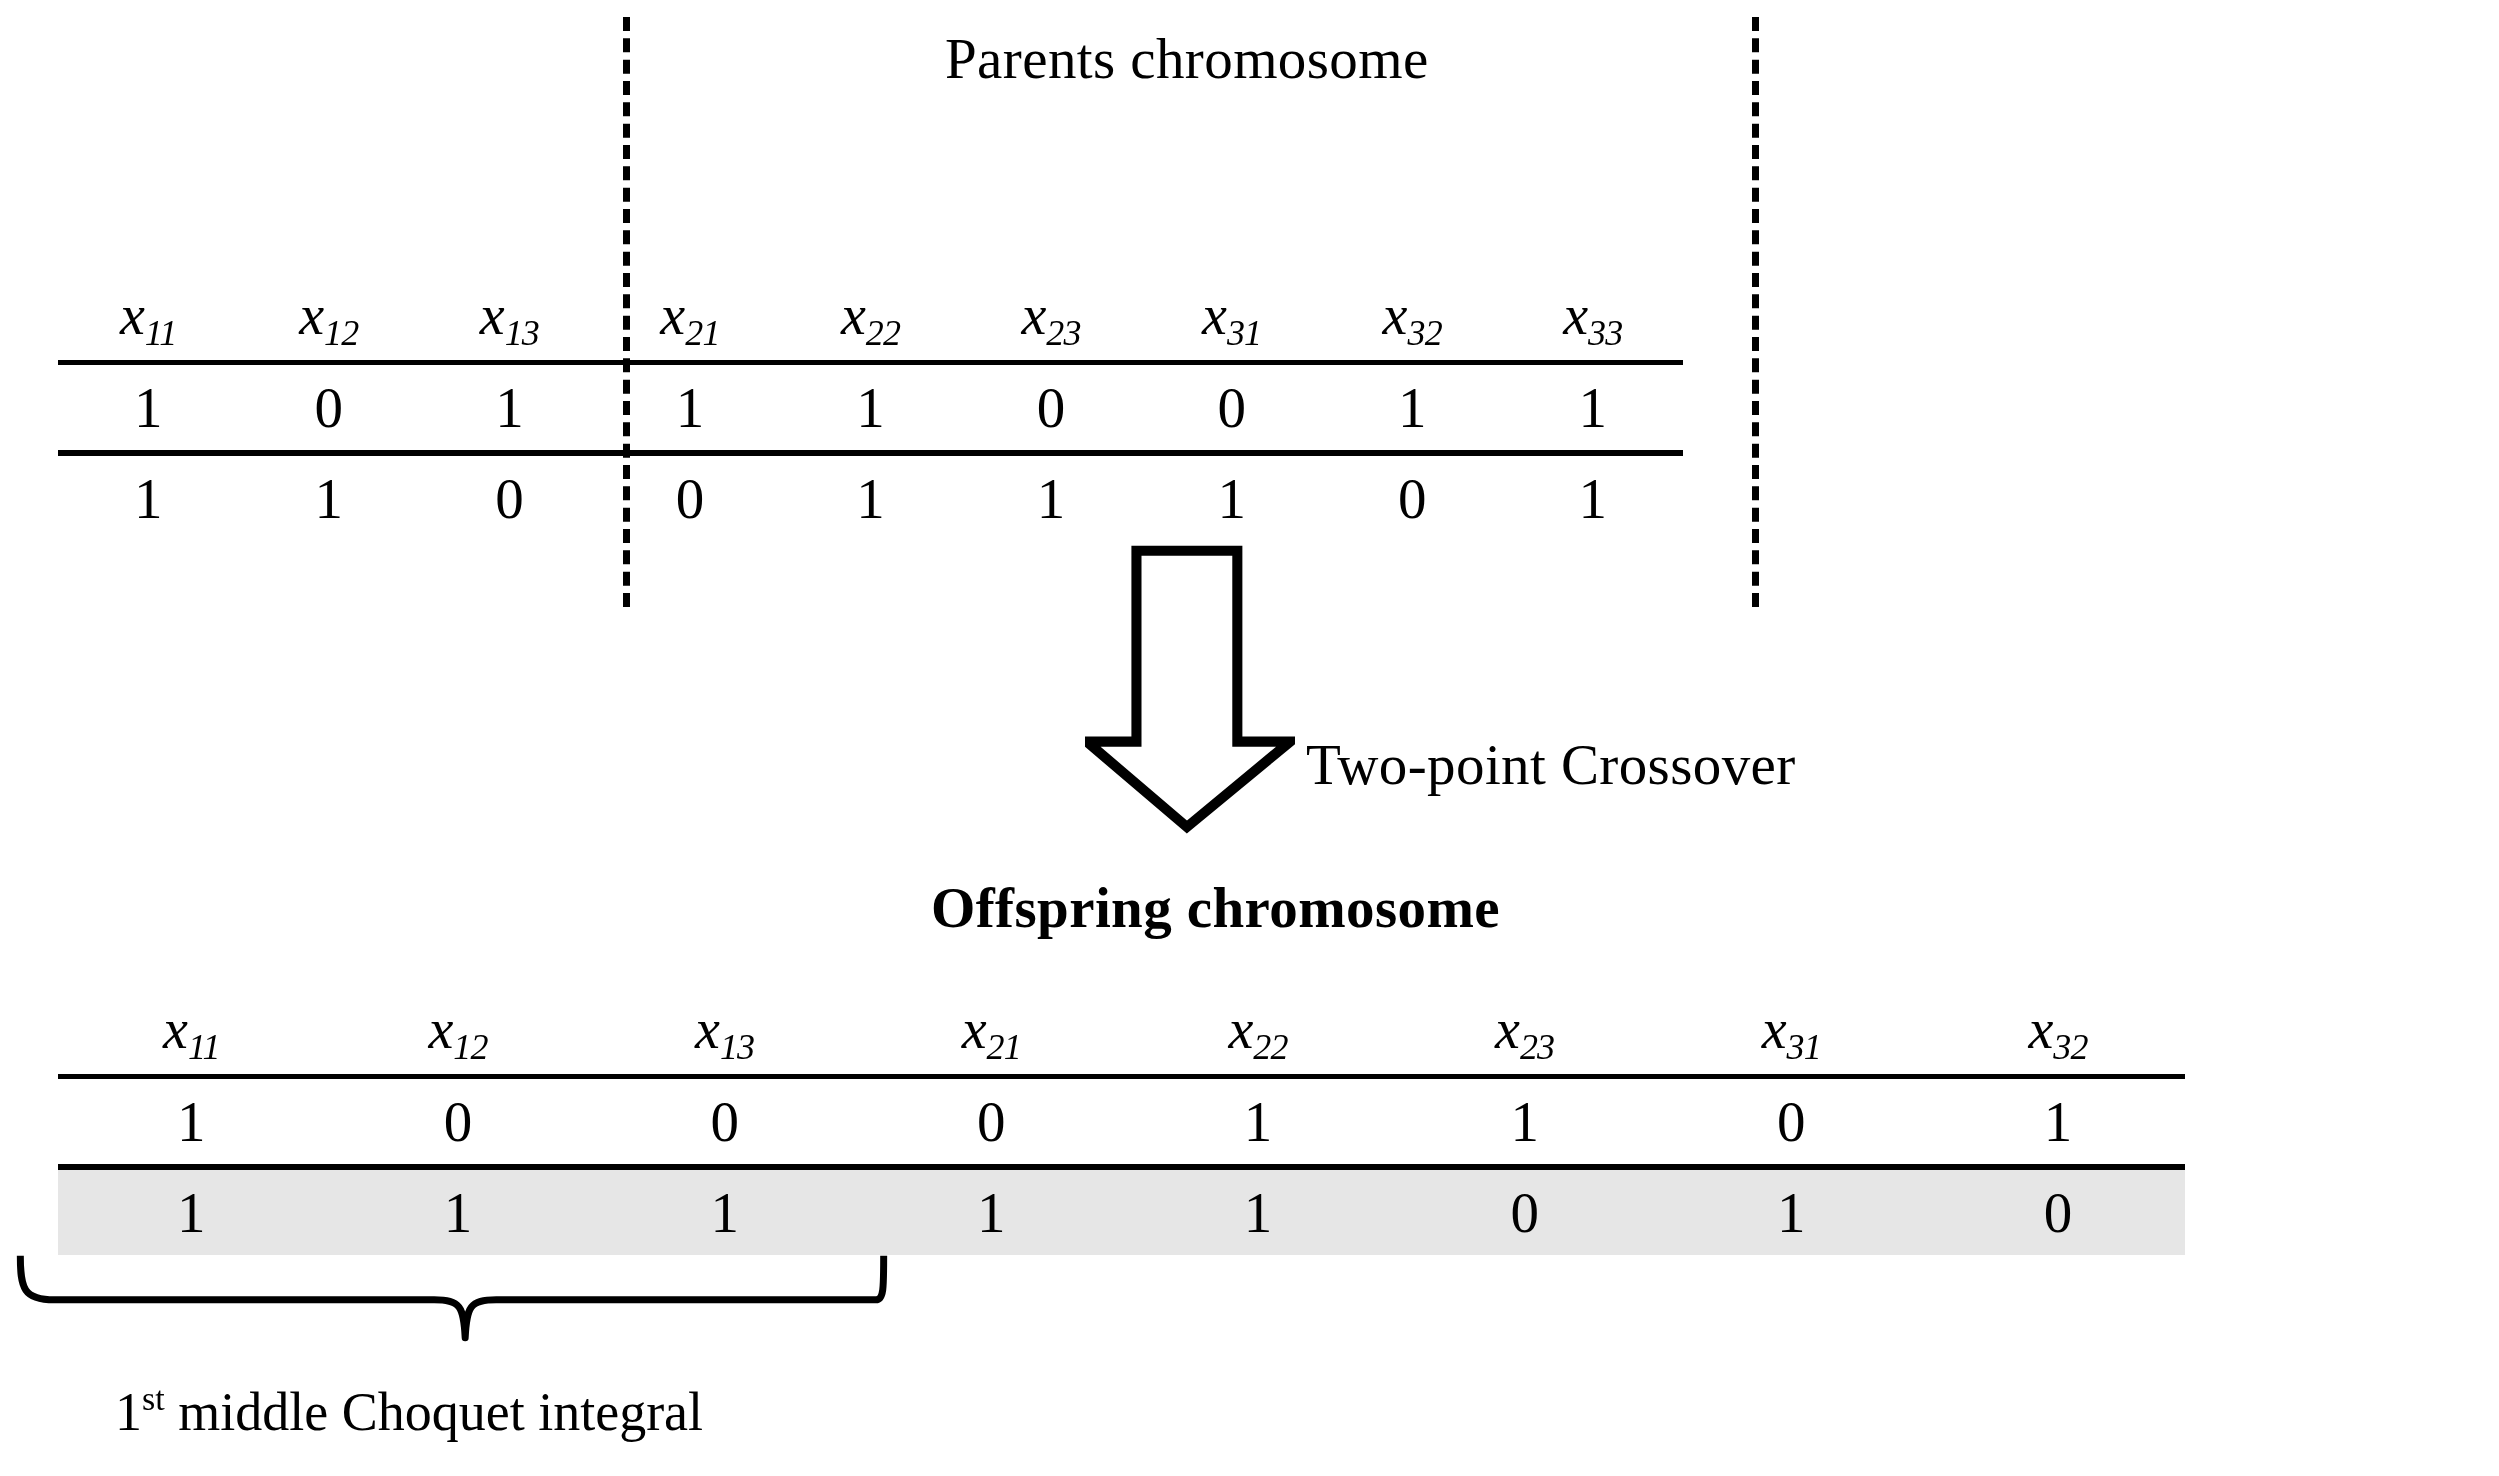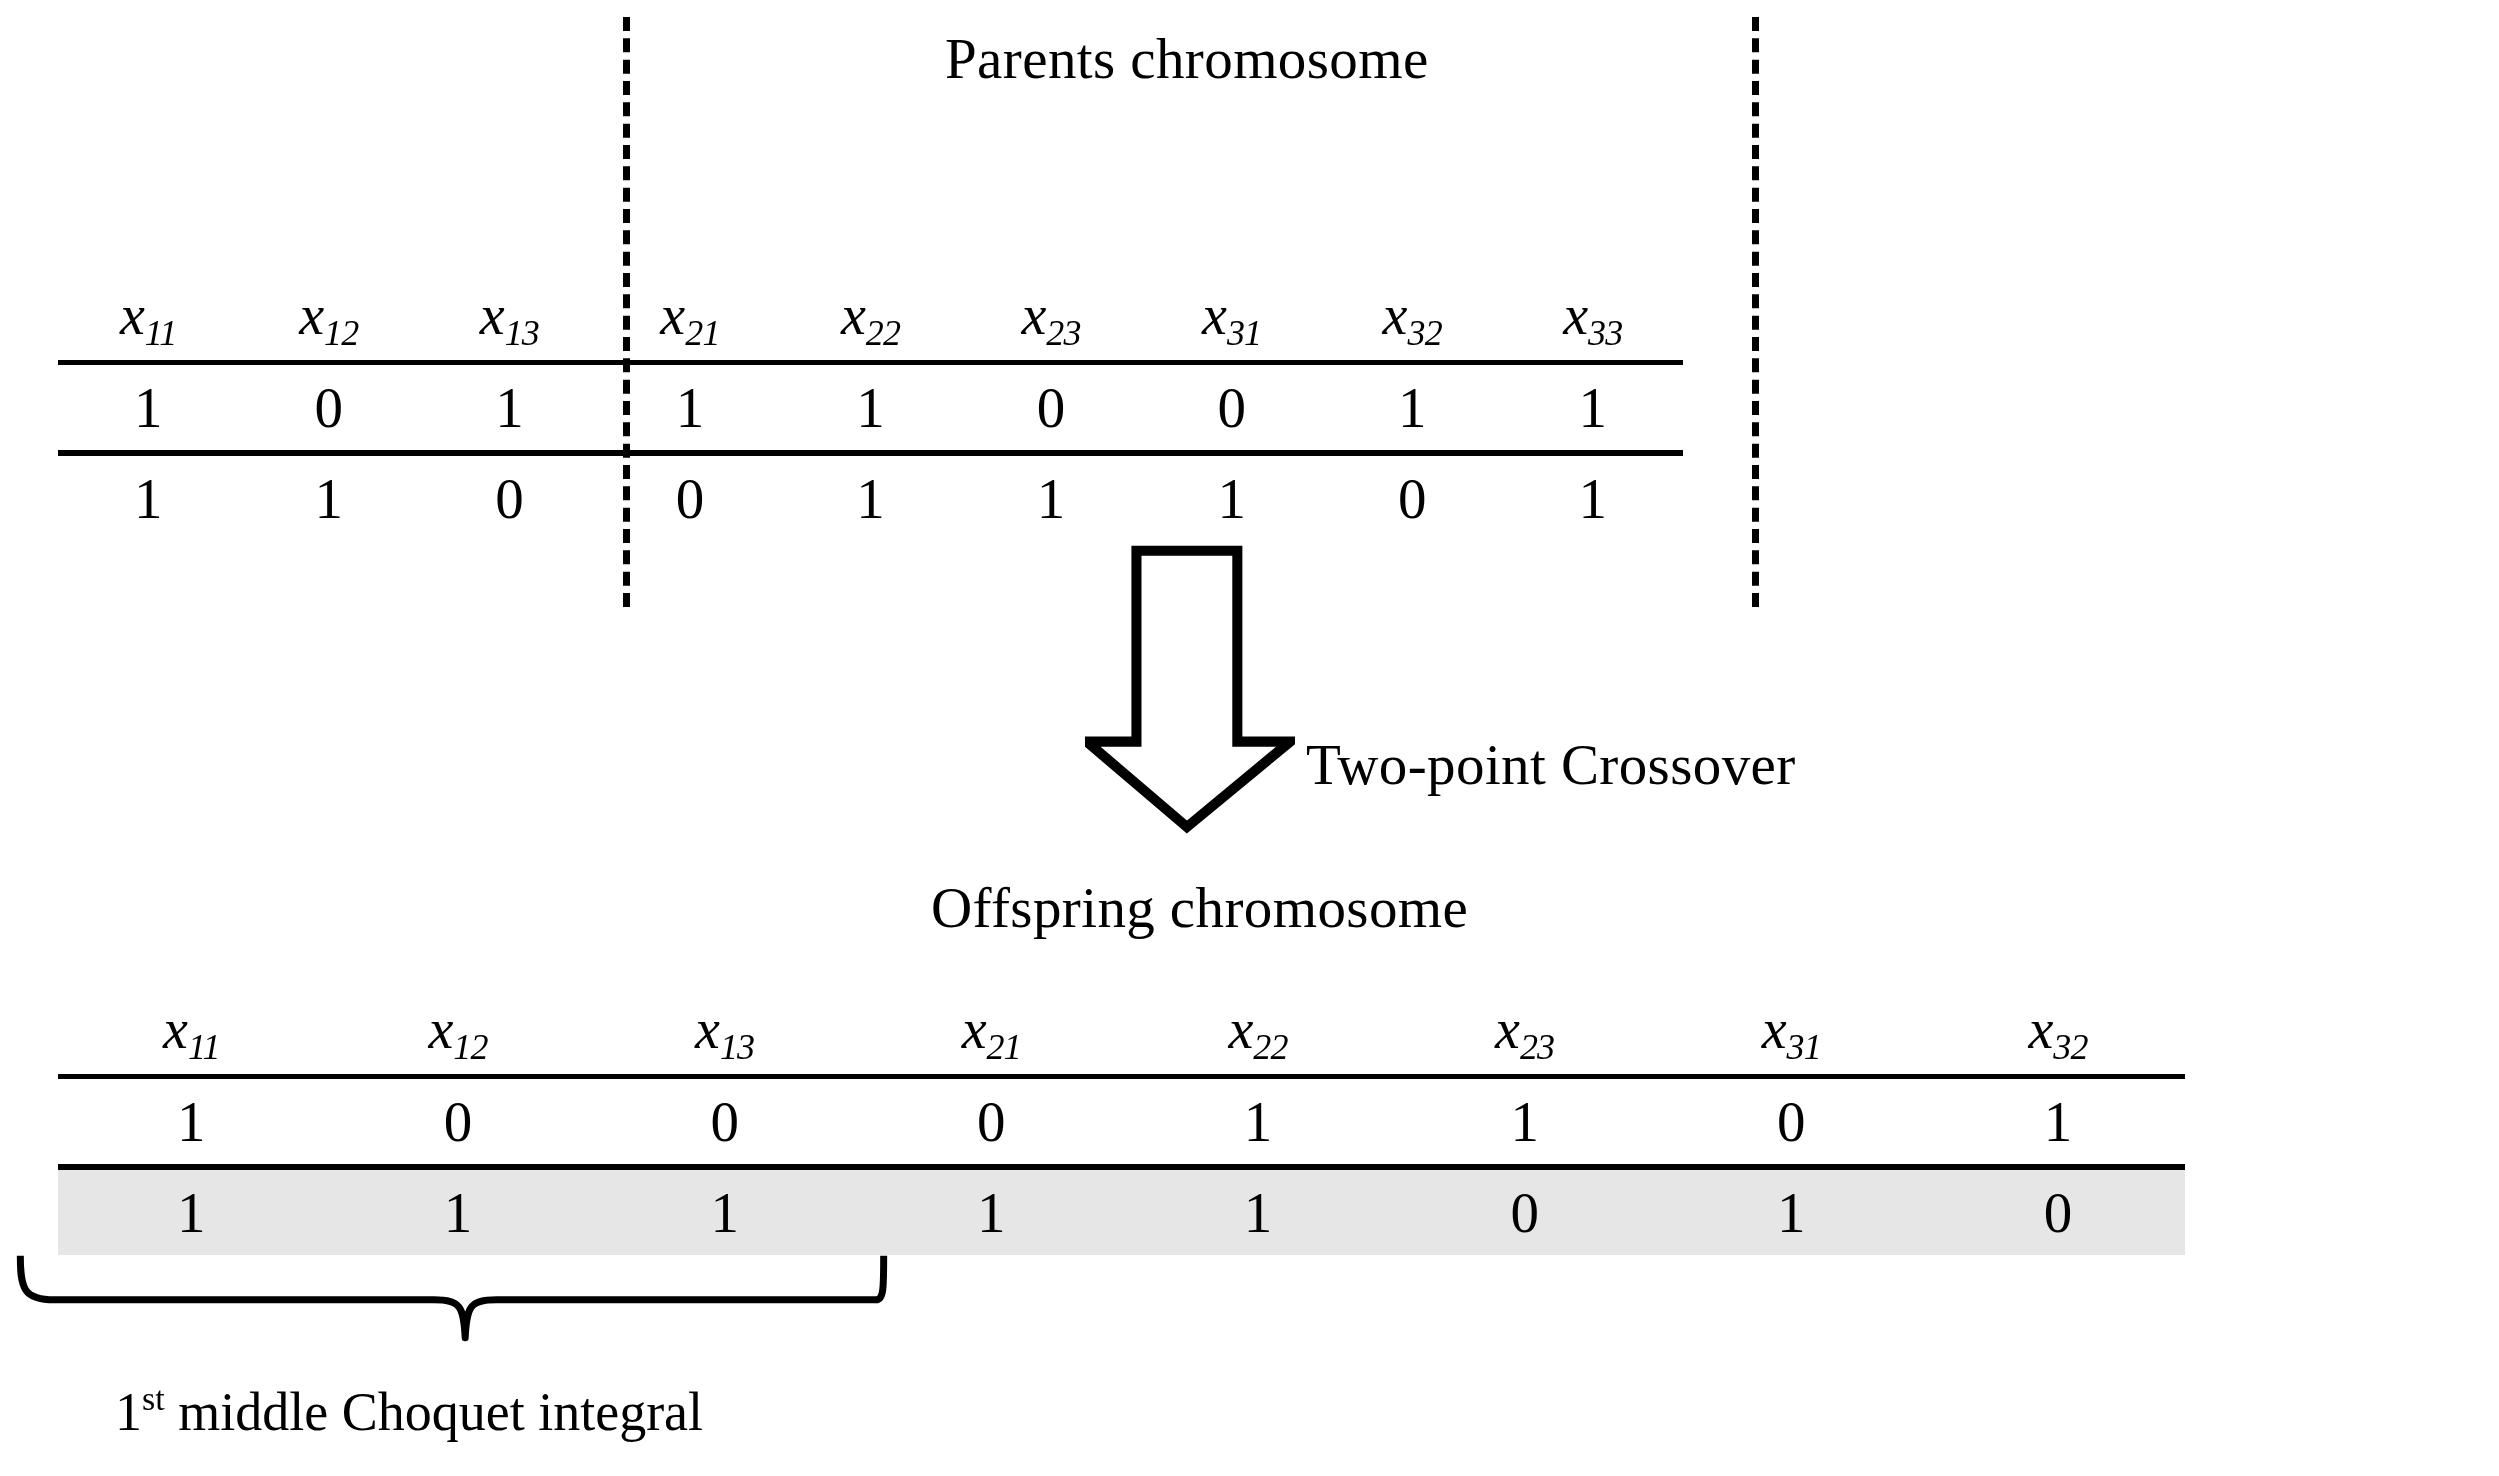--- a/index.html
+++ b/index.html
@@ -164,21 +164,21 @@
   <div class="cut-line" style="left:1752px; top:17px; height:590px;"></div>
 
   <div class="arrow-wrap" style="left:1085px; top:543px; width:210px; height:291px;">
     <svg width="210" height="291" viewBox="0 0 270 375" xmlns="http://www.w3.org/2000/svg">
       <polygon points="66,10 196,10 196,256 264,256 131,366 2,256 66,256" fill="#ffffff" stroke="#000000" stroke-width="13" stroke-linejoin="miter"></polygon>
     </svg>
   </div>
 
   <div class="title-text" style="left:1298px; top:736px;margin-left:8px;">Two-point Crossover</div>
 
-  <div class="title-text" style="left:931px; top:879px;">Offspring chromosome</div>
+  <div class="title-text" style="left:931px; top:879px;font-weight:bold;">Offspring chromosome</div>
 
   <div class="chrom-table offspring" style="top:1001px;">
 
     <div class="row header-row">
       <div class="cell"><span>x</span><span class="sub">11</span></div>
       <div class="cell"><span>x</span><span class="sub">12</span></div>
       <div class="cell"><span>x</span><span class="sub">13</span></div>
       <div class="cell"><span>x</span><span class="sub">21</span></div>
       <div class="cell"><span>x</span><span class="sub">22</span></div>
       <div class="cell"><span>x</span><span class="sub">23</span></div>

